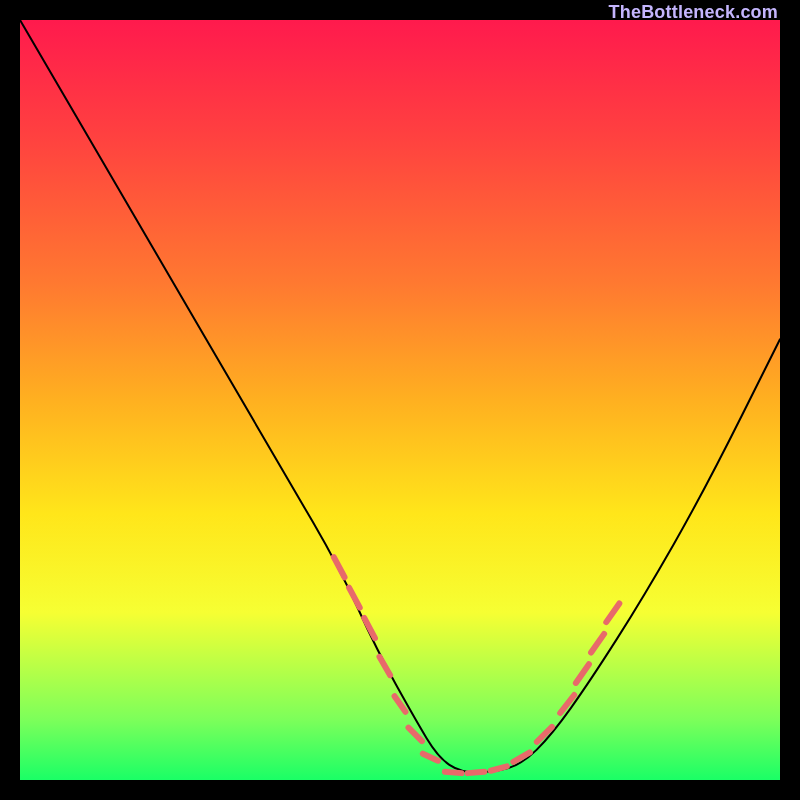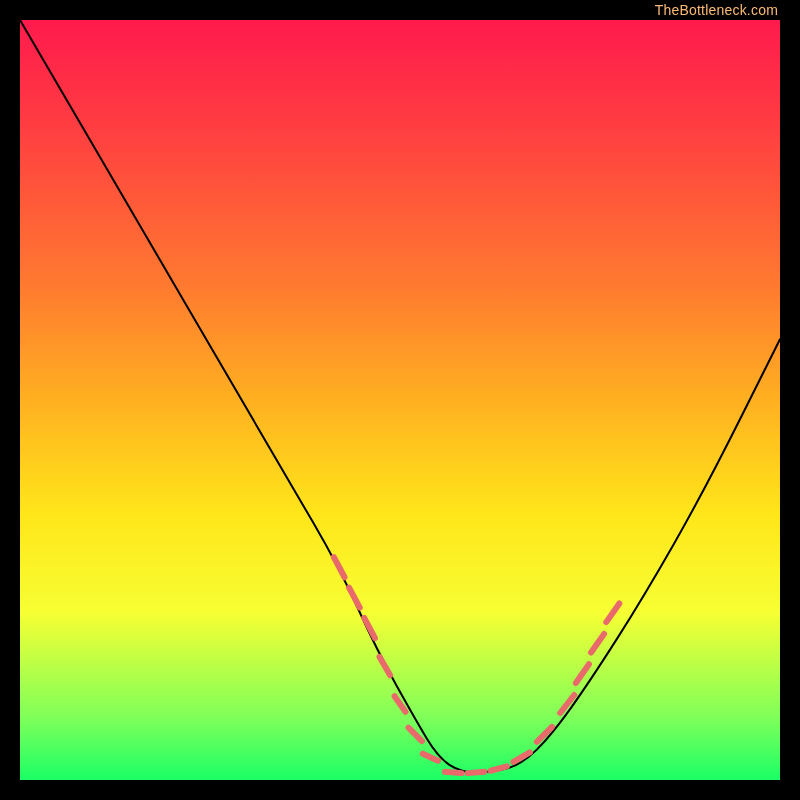--- a/index.html
+++ b/index.html
@@ -35,23 +35,23 @@
       #ffe61a 65%,
       #f6ff33 78%,
       #7dff5a 92%,
       #1aff66 100%
     );
   }
   .watermark {
     position: absolute;
     top: 2px;
     right: 22px;
-    color: #fdba74;
-    font-size: 14px;
-    font-weight: 400;
+    color: #c4b5fd;
+    font-size: 18px;
+    font-weight: 700;
     letter-spacing: 0.2px;
     user-select: none;
   }
   svg.curve-layer {
     position: absolute;
     left: 0;
     top: 0;
     width: 760px;
     height: 760px;
     overflow: visible;

